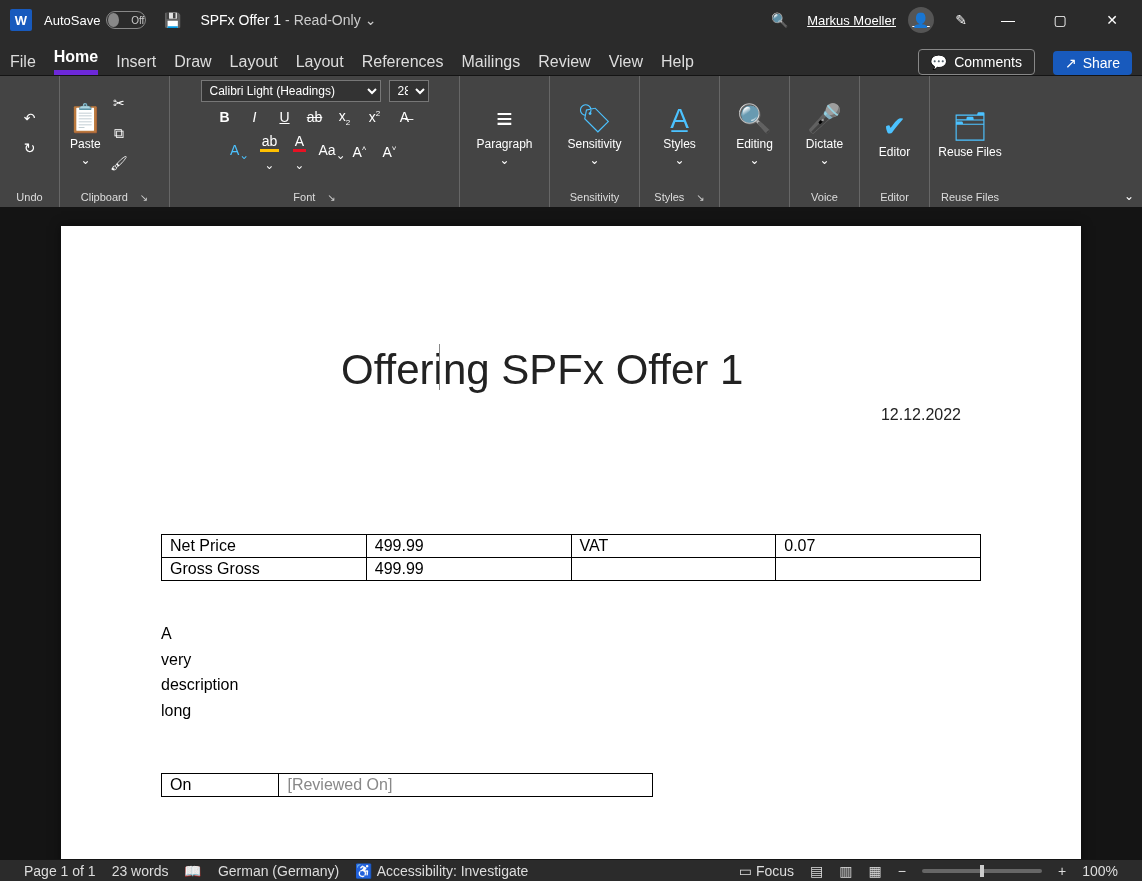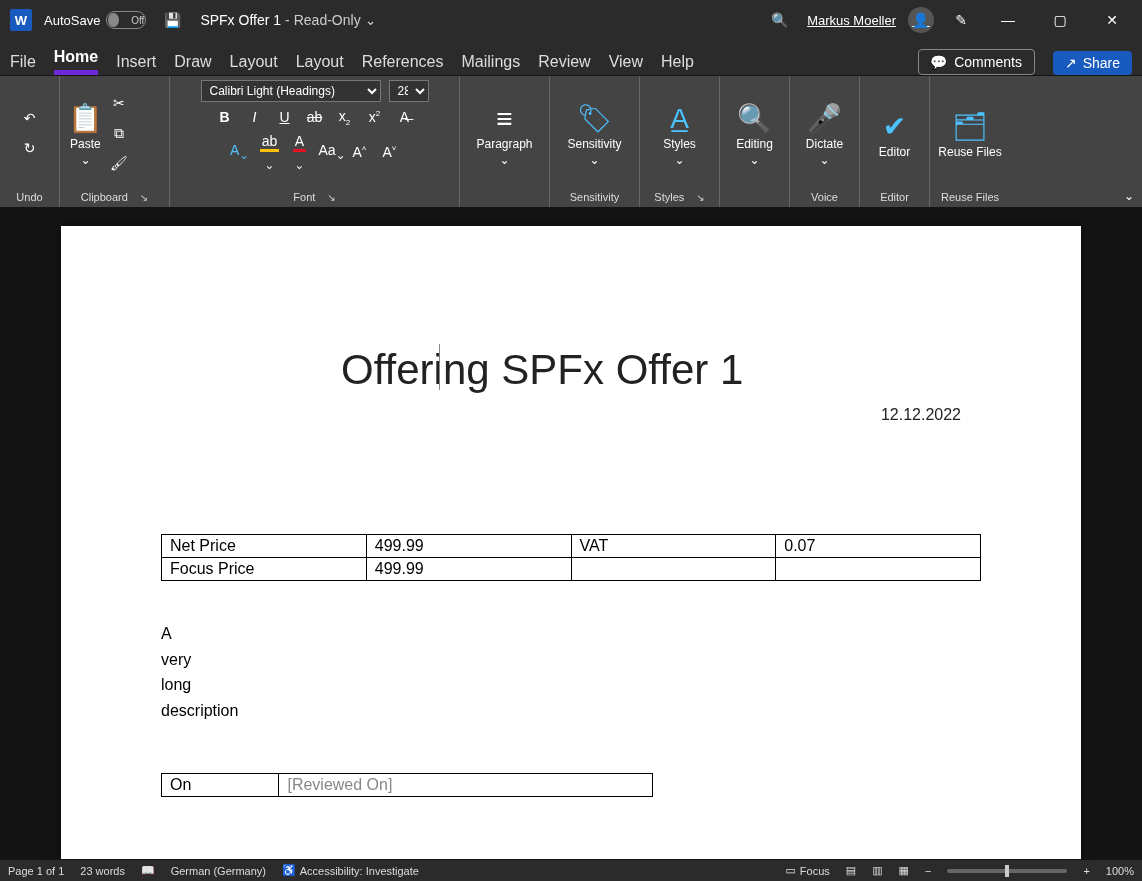--- a/index.html
+++ b/index.html
@@ -52,21 +52,21 @@
   .page { background:#fff; color:#000; width:1020px; min-height:640px; padding:120px 100px 40px 100px; position:relative; box-shadow:0 0 10px rgba(0,0,0,.5);}
   .page h1 { font-family:"Calibri Light","Segoe UI Light",sans-serif; font-weight:300; font-size:42px; color:#222; margin-left:180px;}
   .page .date { text-align:right; margin-top:12px; font-size:16px; color:#222; padding-right:20px;}
   .page table { border-collapse:collapse; margin-top:110px; width:100%; font-size:16px;}
   .page table.t1 td { border:1px solid #000; padding:2px 8px;}
   .page .desc { margin-top:40px; font-size:16px; line-height:1.6;}
   .page table.t2 { width:60%; margin-top:50px;}
   .page table.t2 td { border:1px solid #000; padding:2px 8px;}
   .page table.t2 td.ph { color:#888;}
   
-  .statusbar { background:#2b2b2b; height:22px; display:flex; align-items:center; font-size:11px; color:#ddd; padding:0 8px; gap:16px; border-top:1px solid #141414;}
+  .statusbar { background:#2b2b2b; height:22px; display:flex; align-items:center; font-size:14px; color:#ddd; padding:0 24px; gap:16px; border-top:1px solid #141414;}
   .statusbar .spacer { flex:1; }
   .zoom-slider { width:120px; height:4px; background:#666; position:relative; border-radius:2px;}
   .zoom-slider .knob { position:absolute; left:58px; top:-4px; width:4px; height:12px; background:#ccc;}
   .sb-item { display:flex; align-items:center; gap:4px;}
   .cursor-line { position:absolute; left:378px; top:118px; width:1px; height:46px; background:#888;}
 </style>
 </head>
 <body>
 
 <div class="titlebar">
@@ -267,32 +267,32 @@
     <div class="date">12.12.2022</div>
     <table class="t1">
       <tbody>
           <tr>
         <td style="width:25%">Net Price</td>
         <td style="width:25%">499.99</td>
         <td style="width:25%">VAT</td>
         <td style="width:25%">0.07</td>
       </tr>
       <tr>
-        <td>Focus Price</td>
+        <td>Gross Gross</td>
         <td>499.99</td>
         <td></td>
         <td></td>
       </tr>
     </tbody>
       </table>
     <div class="desc">
       <div>A</div>
       <div>very</div>
+      <div>description</div>
       <div>long</div>
-      <div>description</div>
     </div>
     <table class="t2">
       <tbody>
       <tr>
         <td>On</td>
         <td class="ph">[Reviewed On]</td>
       </tr>
     </tbody>
       </table>
   </div>

